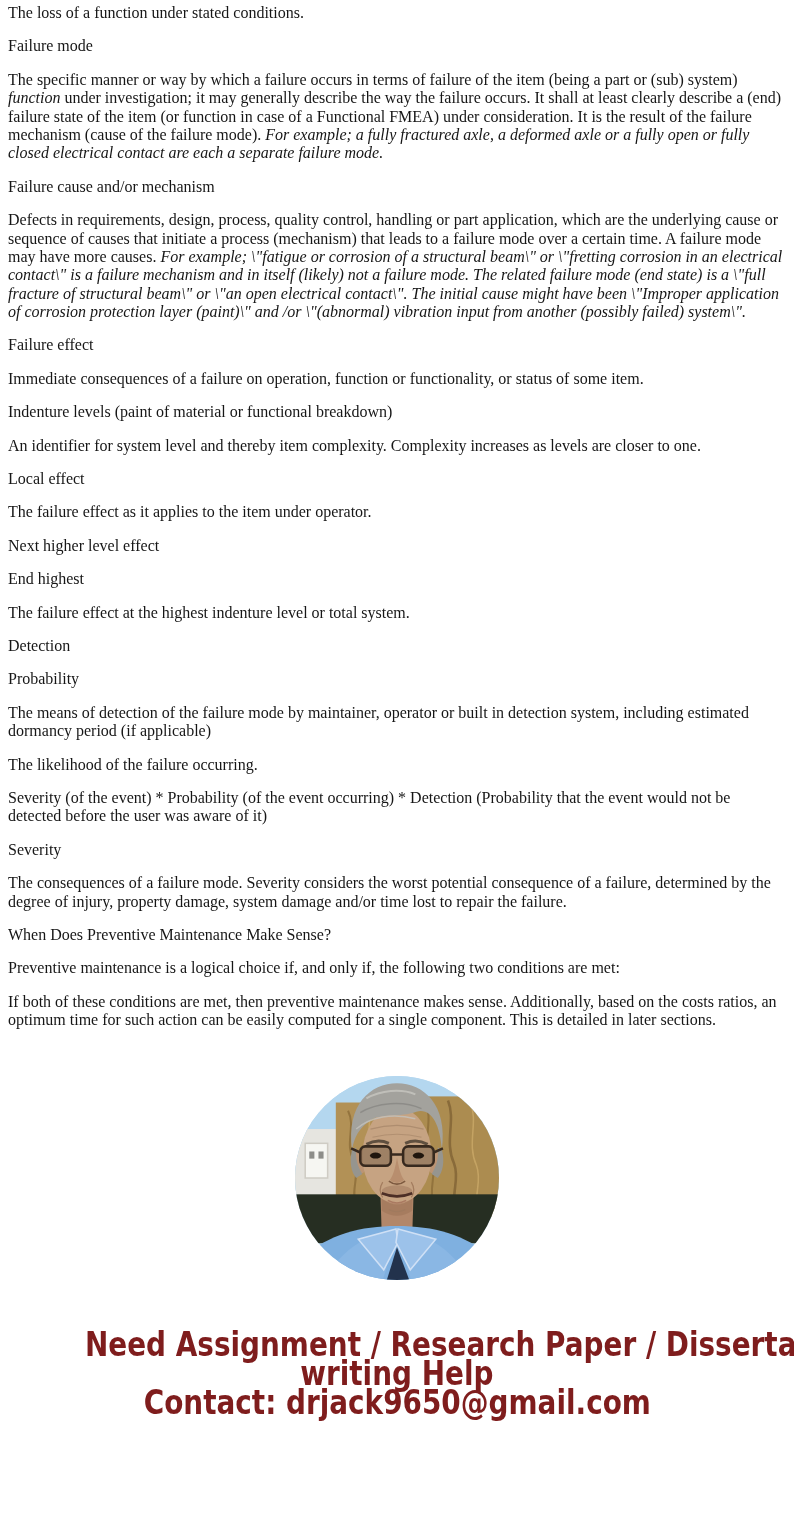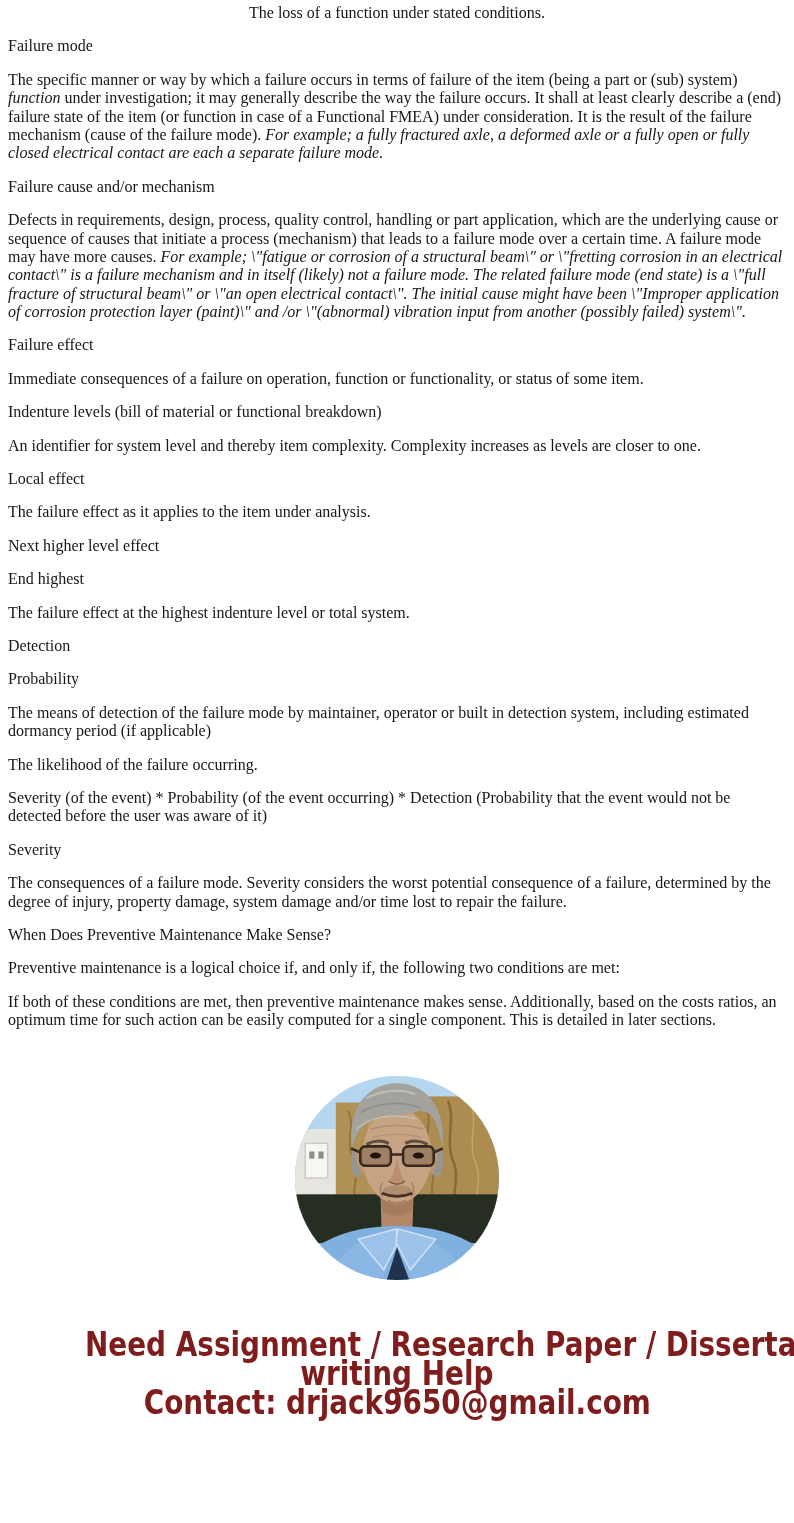--- a/index.html
+++ b/index.html
@@ -8,21 +8,21 @@
     width: 794px;
     font-family: "Liberation Serif", "DejaVu Serif", serif;
     color: #161616;
   }
   .doc {
     padding: 4px 8px 0 8px;
     font-size: 16px;
     line-height: 1.15;
   }
   .doc p { margin: 15px 0; }
-  .doc p:first-child { margin-top: 0; text-align: center; }
+  .doc p:first-child { margin-top: 0; }
   .doc i { font-style: italic; }
 
   .photo-wrap {
     margin-top: 47px;
     display: flex;
     justify-content: center;
   }
   .photo {
     width: 204px;
     height: 204px;
@@ -52,24 +52,24 @@
 <body>
 
 <div class="doc">
   <p>The loss of a function under stated conditions.</p>
   <p>Failure mode</p>
   <p><span>The specific manner or way by which a failure occurs in terms of failure of the item (being a part or (sub) system) </span><i>function</i><span> under investigation; it may generally describe the way the failure occurs. It shall at least clearly describe a (end) failure state of the item (or function in case of a Functional FMEA) under consideration. It is the result of the failure mechanism (cause of the failure mode). </span><i>For example; a fully fractured axle, a deformed axle or a fully open or fully closed electrical contact are each a separate failure mode.</i></p>
   <p>Failure cause and/or mechanism</p>
   <p><span>Defects in requirements, design, process, quality control, handling or part application, which are the underlying cause or sequence of causes that initiate a process (mechanism) that leads to a failure mode over a certain time. A failure mode may have more causes. </span><i>For example; \"fatigue or corrosion of a structural beam\" or \"fretting corrosion in an electrical contact\" is a failure mechanism and in itself (likely) not a failure mode. The related failure mode (end state) is a \"full fracture of structural beam\" or \"an open electrical contact\". The initial cause might have been \"Improper application of corrosion protection layer (paint)\" and /or \"(abnormal) vibration input from another (possibly failed) system\".</i></p>
   <p>Failure effect</p>
   <p>Immediate consequences of a failure on operation, function or functionality, or status of some item.</p>
-  <p>Indenture levels (bill of material or functional breakdown)</p>
+  <p>Indenture levels (paint of material or functional breakdown)</p>
   <p>An identifier for system level and thereby item complexity. Complexity increases as levels are closer to one.</p>
   <p>Local effect</p>
-  <p>The failure effect as it applies to the item under analysis.</p>
+  <p>The failure effect as it applies to the item under operator.</p>
   <p>Next higher level effect</p>
   <p>End highest</p>
   <p>The failure effect at the highest indenture level or total system.</p>
   <p>Detection</p>
   <p>Probability</p>
   <p>The means of detection of the failure mode by maintainer, operator or built in detection system, including estimated dormancy period (if applicable)</p>
   <p>The likelihood of the failure occurring.</p>
   <p>Severity (of the event) * Probability (of the event occurring) * Detection (Probability that the event would not be detected before the user was aware of it)</p>
   <p>Severity</p>
   <p>The consequences of a failure mode. Severity considers the worst potential consequence of a failure, determined by the degree of injury, property damage, system damage and/or time lost to repair the failure.</p>

